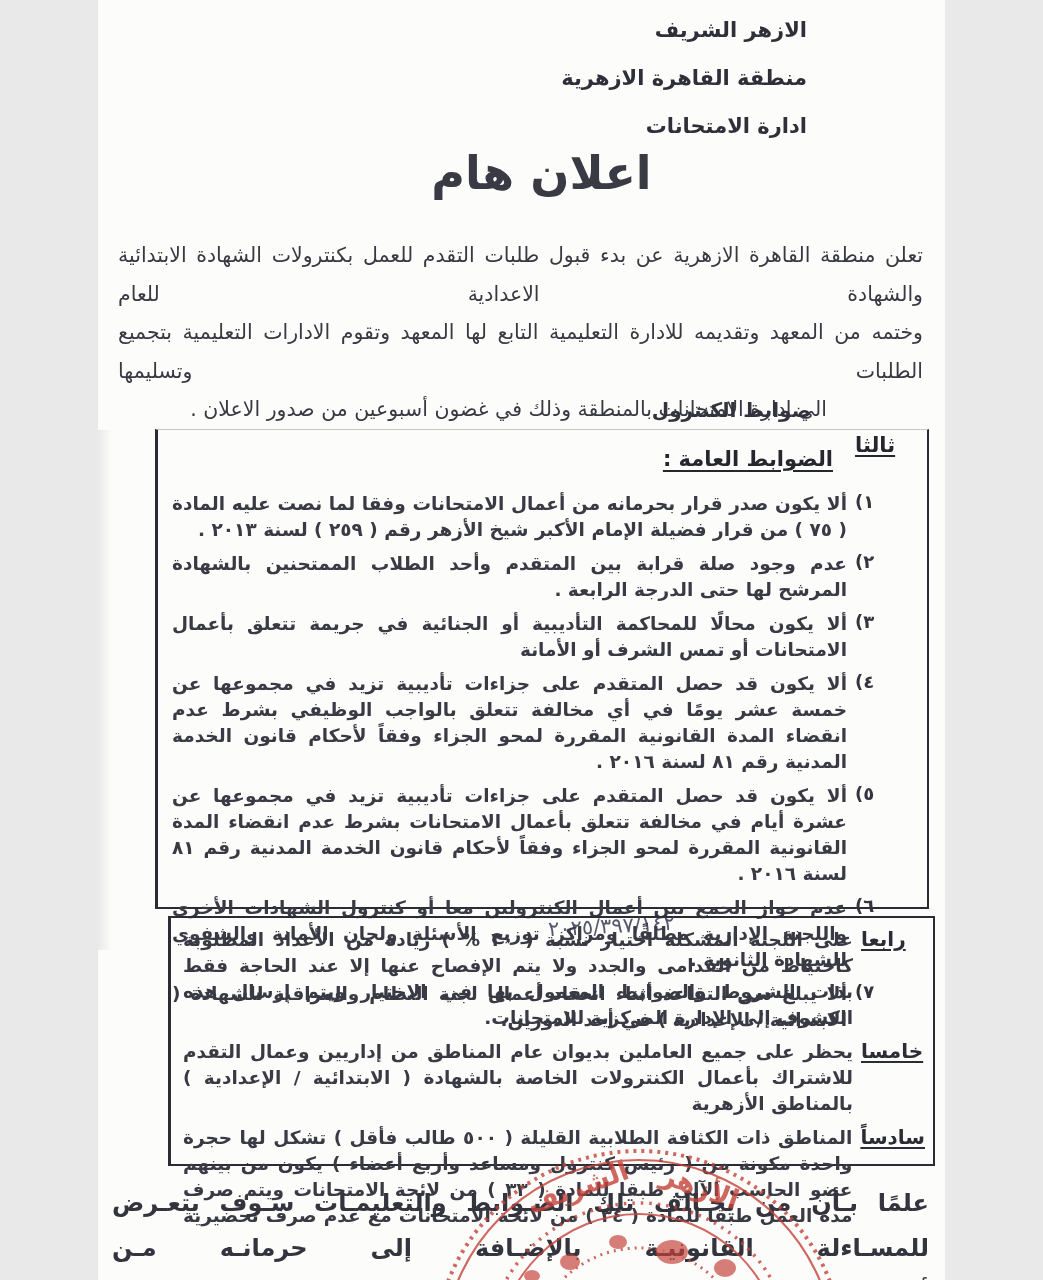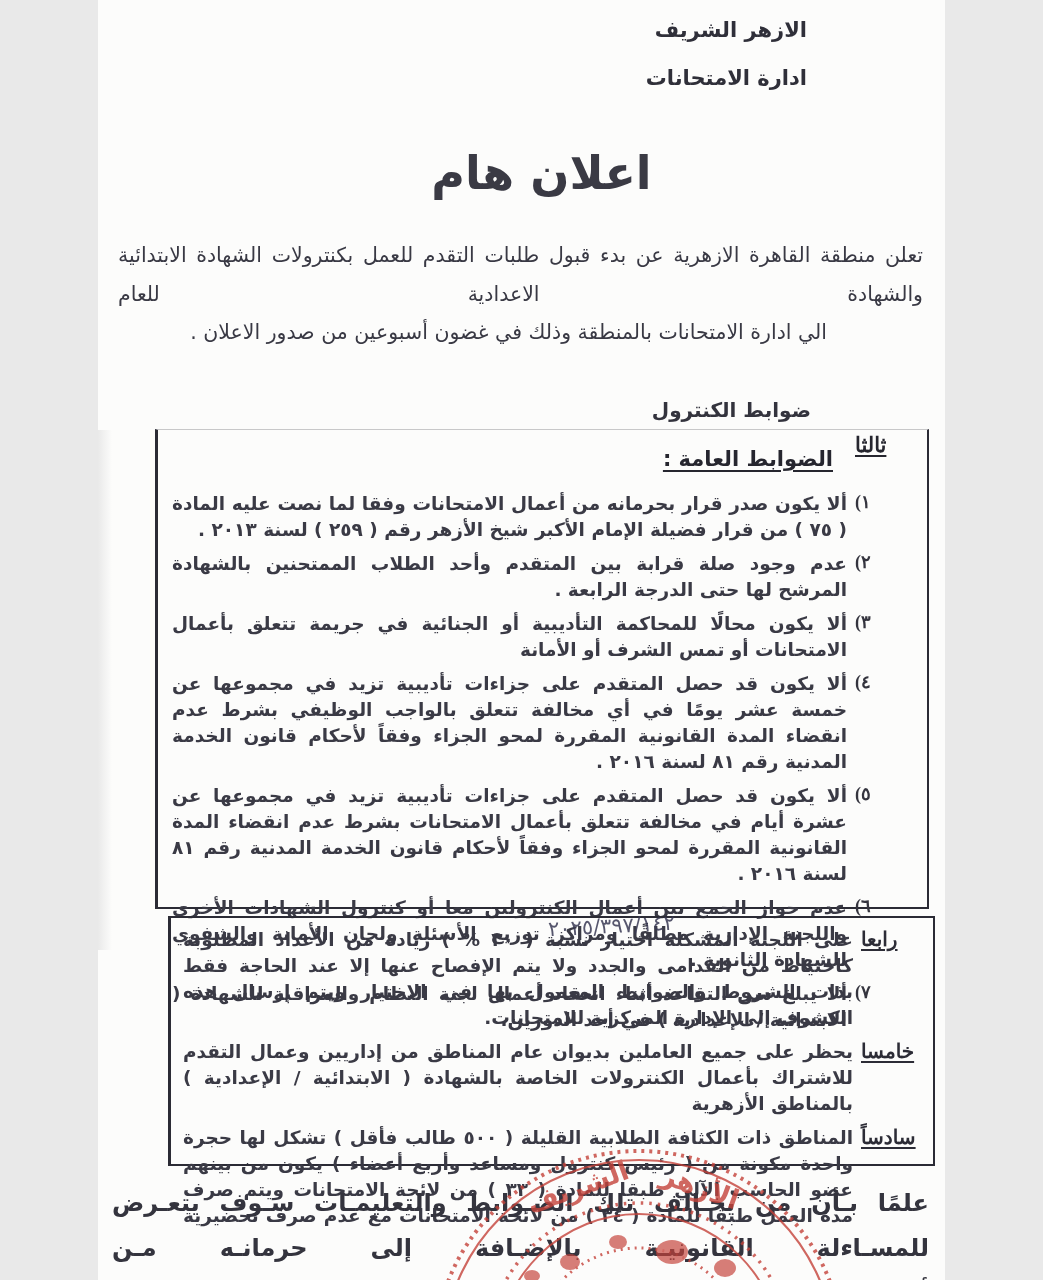--- a/index.html
+++ b/index.html
@@ -36,21 +36,21 @@
   
   .box{position:absolute;box-sizing:border-box;background:transparent;}
   .box-1{top:429px;right:16px;left:57px;height:480px;
     border-right:2.5px solid #2b2b35;border-left:3px solid #2b2b35;
     border-bottom:2.5px solid #2b2b35;border-top:1px solid rgba(43,43,53,.25);
     padding:3px 8px 0 14px;}
   .box-2{top:916px;right:10px;left:70px;height:250px;
     border:2.5px solid #2b2b35;border-left-width:3px;
     padding:9px 8px 0 12px;}
   .row{display:flex;align-items:flex-start;margin:0 0 8px 0;}
-  .gut{flex:0 0 72px;text-align:left;padding-left:8px;box-sizing:border-box;font-family:Liberation Serif, serif;}
+  .gut{flex:0 0 72px;text-align:left;padding-left:8px;box-sizing:border-box;}
   .txt{flex:1;font-size:18.5px;font-weight:bold;line-height:26px;
     text-align:justify;color:#3a3a45;margin:0;}
   .num{font-size:18px;font-weight:bold;color:#34343e;}
   .rules-heading{margin-bottom:6px;}
   .rules-heading .hword{font-size:21px;font-weight:900;color:#26262f;
     text-decoration:underline;text-underline-offset:3px;}
   .rules-heading .htitle{flex:1;font-size:21px;font-weight:900;color:#26262f;
     text-align:right;text-decoration:underline;text-underline-offset:4px;margin:14px;}
   .sec-label{font-size:20px;font-weight:900;color:#2c2c36;
     text-decoration:underline;text-underline-offset:3px;}
@@ -67,27 +67,29 @@
 </style>
 </head>
 <body>
 
 <div class="page">
 
   <div class="edge-shadow"></div>
 
   <header class="doc-header">
     <div class="hline">الازهر الشريف</div>
+    <div class="hline">منطقة القاهرة الازهرية</div>
     <div class="hline">ادارة الامتحانات</div>
   </header>
 
   <h1 class="doc-title">اعلان هام</h1>
 
   <section class="intro">
     <div class="il">تعلن منطقة القاهرة الازهرية عن بدء قبول طلبات التقدم للعمل بكنترولات الشهادة الابتدائية والشهادة الاعدادية للعام</div>
+    <div class="il">وختمه من المعهد وتقديمه للادارة التعليمية التابع لها المعهد وتقوم الادارات التعليمية بتجميع الطلبات وتسليمها</div>
     <div class="il-last">الي ادارة الامتحانات بالمنطقة  وذلك في غضون أسبوعين من صدور الاعلان .</div>
   </section>
 
   <div class="controls-label">ضوابط الكنترول</div>
 
   <section class="box box-1">
     <div class="row rules-heading">
       <span class="gut hword">ثالثا</span>
       <p class="htitle">الضوابط العامة :</p>
     </div>

